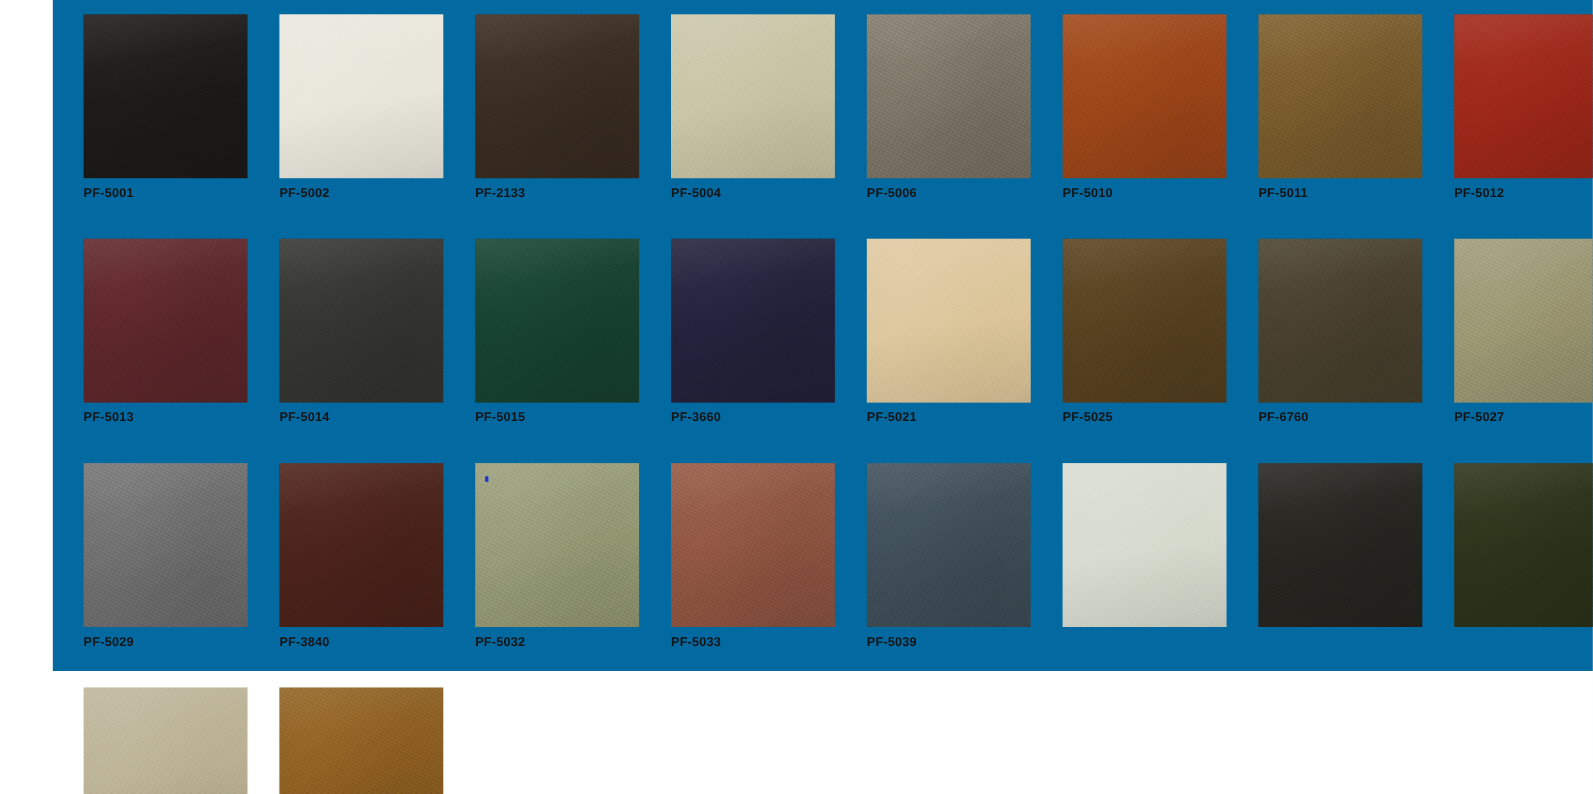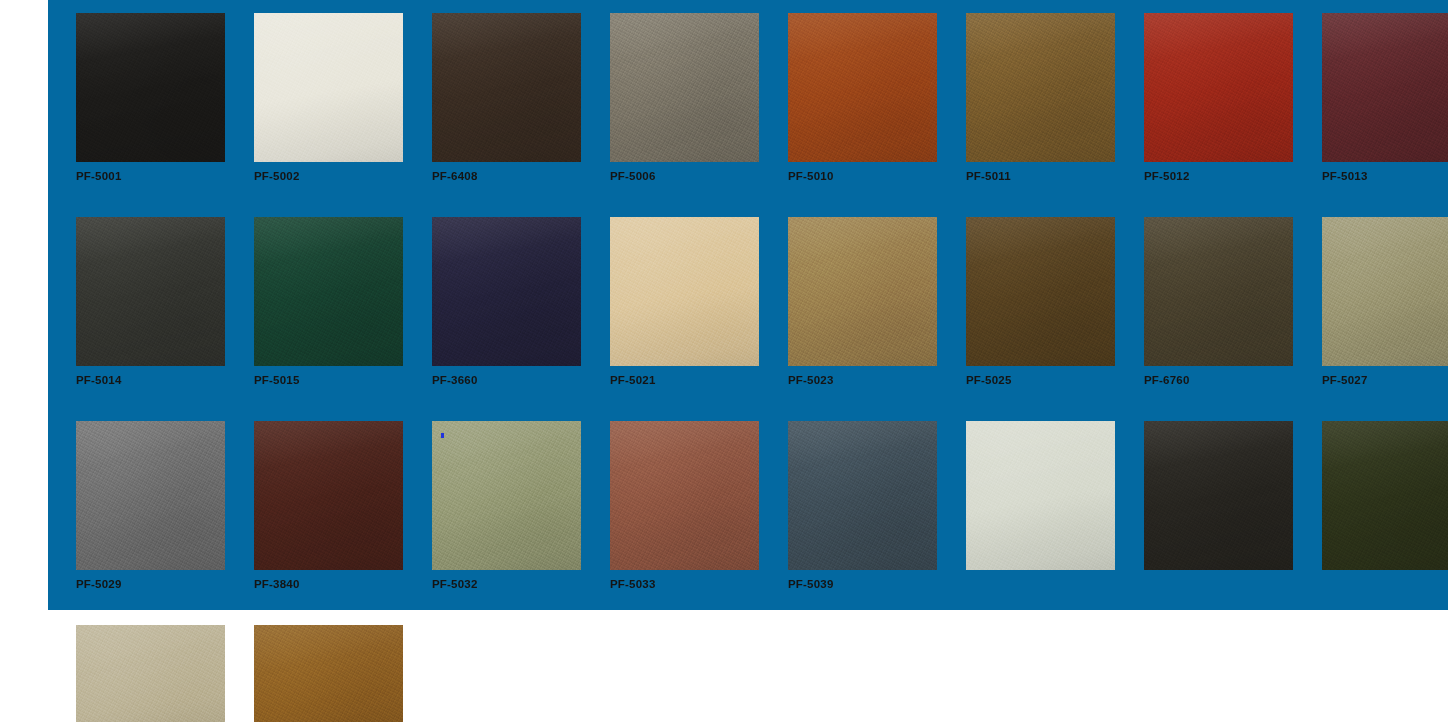--- a/index.html
+++ b/index.html
@@ -112,21 +112,28 @@
           <div class="sheen"></div>
           <div class="grain"></div>
         </div>
         <div class="swatch-label">PF-5002</div>
       </div>
       <div class="swatch-cell">
         <div class="swatch-chip" style="background-color: rgb(56, 43, 33);">
           <div class="sheen"></div>
           <div class="grain"></div>
         </div>
-        <div class="swatch-label">PF-6408</div>
+        <div class="swatch-label">PF-2133</div>
+      </div>
+      <div class="swatch-cell">
+        <div class="swatch-chip" style="background-color: rgb(200, 197, 166);">
+          <div class="sheen"></div>
+          <div class="grain"></div>
+        </div>
+        <div class="swatch-label">PF-5004</div>
       </div>
       <div class="swatch-cell">
         <div class="swatch-chip" style="background-color: rgb(122, 116, 102);">
           <div class="sheen"></div>
           <div class="grain"></div>
         </div>
         <div class="swatch-label">PF-5006</div>
       </div>
       <div class="swatch-cell">
         <div class="swatch-chip" style="background-color: rgb(155, 69, 24);">
@@ -176,27 +183,20 @@
           <div class="grain"></div>
         </div>
         <div class="swatch-label">PF-3660</div>
       </div>
       <div class="swatch-cell">
         <div class="swatch-chip" style="background-color: rgb(221, 199, 157);">
           <div class="sheen"></div>
           <div class="grain"></div>
         </div>
         <div class="swatch-label">PF-5021</div>
-      </div>
-      <div class="swatch-cell">
-        <div class="swatch-chip" style="background-color: rgb(154, 127, 77);">
-          <div class="sheen"></div>
-          <div class="grain"></div>
-        </div>
-        <div class="swatch-label">PF-5023</div>
       </div>
       <div class="swatch-cell">
         <div class="swatch-chip" style="background-color: rgb(85, 64, 31);">
           <div class="sheen"></div>
           <div class="grain"></div>
         </div>
         <div class="swatch-label">PF-5025</div>
       </div>
       <div class="swatch-cell">
         <div class="swatch-chip" style="background-color: rgb(71, 63, 44);">

